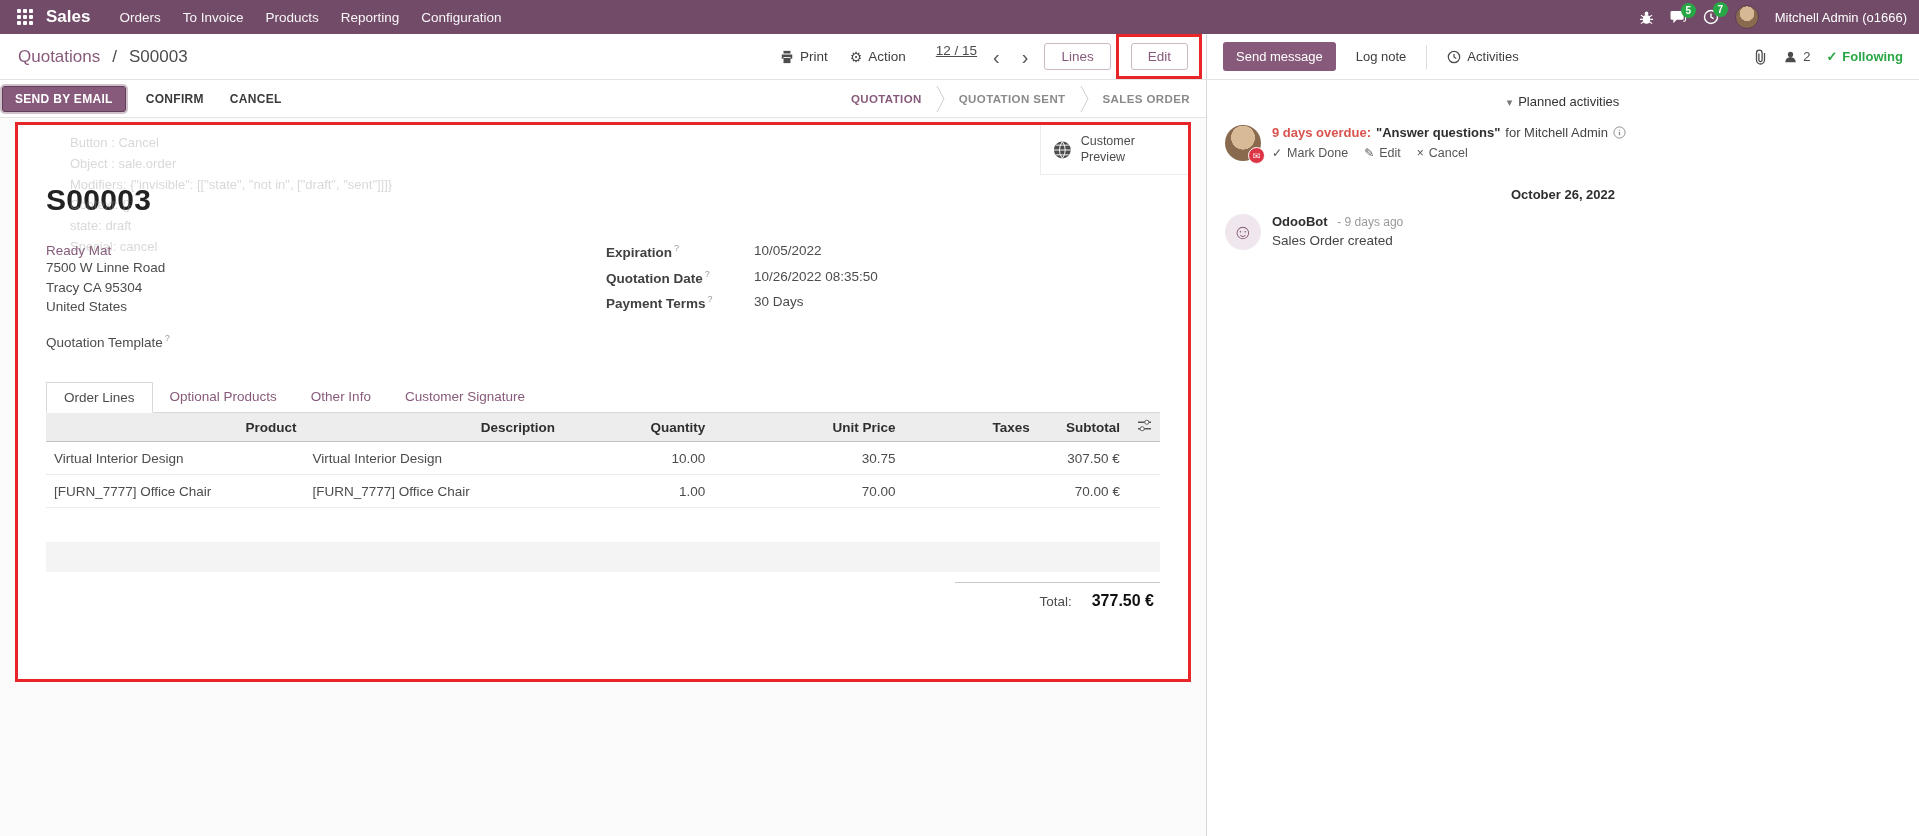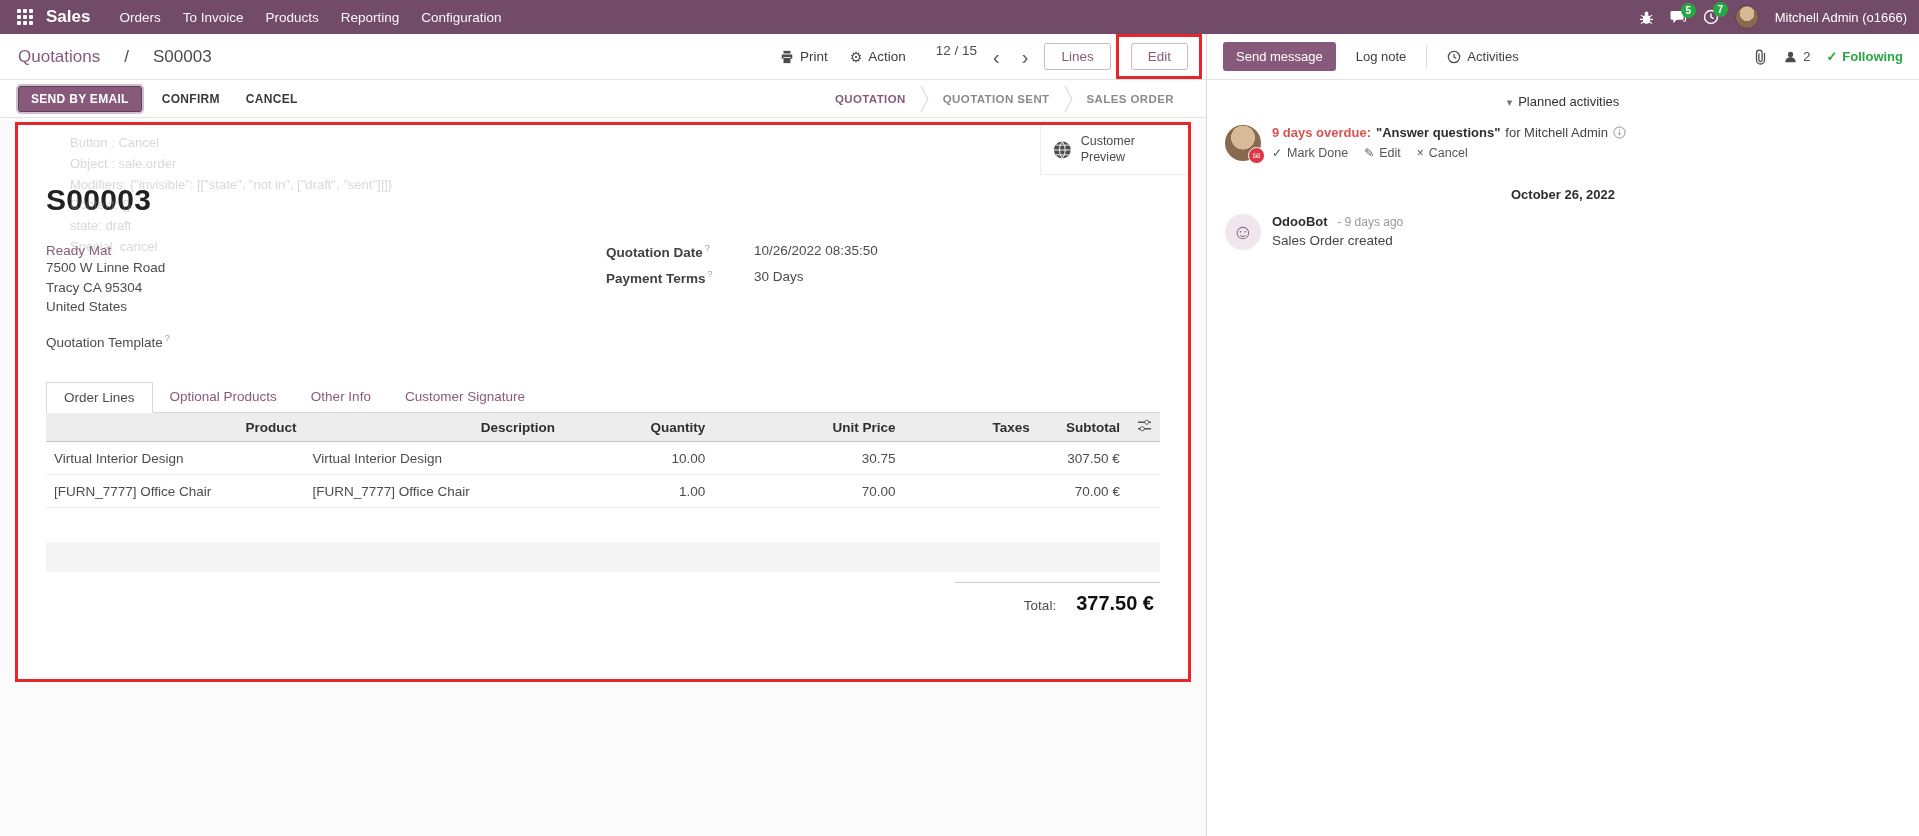--- a/index.html
+++ b/index.html
@@ -20,35 +20,35 @@
   .nav-avatar { width:24px; height:24px; border-radius:50%; background:radial-gradient(circle at 50% 35%, #d7b894 0 40%, #8a6a4f 41% 100%); border:1px solid #5d3f55; }
   .user-name { font-size:13px; cursor:pointer; }
 
   
   .content { display:flex; height:802px; }
   .left-pane { width:1207px; border-right:1px solid #dad8da; display:flex; flex-direction:column; background:#fff; }
   .chatter { width:712px; background:#fff; display:flex; flex-direction:column; }
 
   
   .control-panel { height:46px; display:flex; align-items:center; padding:0 18px; border-bottom:1px solid #e4e4e4; background:#fff; }
-  .breadcrumb { font-size:17px; display:flex; gap:24px; align-items:center; }
+  .breadcrumb { font-size:17px; display:flex; gap:12px; align-items:center; }
   .bc-link { color:#875A7B; cursor:pointer; }
   .bc-sep, .bc-current { color:#4c4c4c; }
   .cp-right { margin-left:auto; display:flex; gap:10px; }
   .flat-btn { display:flex; align-items:center; gap:6px; font-size:13.5px; color:#3e3e3e; padding:5px 6px; }
   .gear-glyph { font-size:14px; color:#4c4c4c; }
-  .pager-value { font-size:13.5px; color:#4c4c4c; margin-left:14px; }
+  .pager-value { font-size:13.5px; color:#4c4c4c; margin-left:14px;text-decoration:underline; }
   .pager-btn { font-size:20px; color:#555; padding:0 6px; line-height:1; }
   .btn-outline { border:1px solid #cbb7c5; color:#875A7B; background:#fff; border-radius:3px; padding:5px 16px; font-size:13.5px; }
   .edit-wrap { position:relative; display:inline-block; margin-left:10px; }
   .annot { position:absolute; border:3px solid #e8262a; pointer-events:none; z-index:8; }
   .annot-edit { top:-9px; bottom:-9px; left:-15px; right:-14px; }
 
   
-  .statusbar { height:38px; display:flex; align-items:center; padding:0 18px; border-bottom:1px solid #e4e4e4; background:#fff; gap:14px; }
+  .statusbar { height:38px; display:flex; align-items:center; padding:0 2px; border-bottom:1px solid #e4e4e4; background:#fff; gap:14px; }
   .btn-primary { background:#875A7B; color:#fff; border:1px solid #5e3f56; box-shadow:0 0 0 2px #cfc0cb; border-radius:3px; padding:5px 12px; font-size:12px; font-weight:bold; letter-spacing:.3px; }
   .btn-plain { font-size:12px; font-weight:bold; color:#3a3a3a; letter-spacing:.3px; padding:5px 6px; }
   .pipeline { margin-left:auto; display:flex; align-items:center; height:100%; }
   .step { font-size:11.5px; font-weight:bold; letter-spacing:.4px; color:#8a8a8a; padding:0 14px; cursor:pointer; }
   .step.active { color:#875A7B; }
   .step-sep { display:block; }
 
   
   .form-area { flex:1; background:#fbfbfb; padding:6px 17px 0 17px; }
   .sheet { position:relative; width:1172px; height:556px; background:#fff; border:1px solid #e2e2e2; padding:18px 28px; }
@@ -74,21 +74,21 @@
 
   table.ol-table { width:100%; border-collapse:collapse; table-layout:fixed; }
   .ol-table th { background:#ededed; border-bottom:1px solid #c4c4c4; font-weight:bold; text-align:right; padding:6px 8px; font-size:13.5px; color:#2f2f2f; height:28px; }
   .ol-table td { padding:0 8px; border-bottom:1px solid #ebebeb; font-size:13.5px; color:#4c4c4c; height:33px; }
   .num { text-align:right; }
   .th-icon-cell { text-align:right !important; }
   .empty-row td { border-bottom:none; height:34px; }
   .stripe-row td { border-bottom:none; height:30px; background:#f4f4f4; }
   .totals { width:205px; margin:10px 0 0 auto; border-top:1px solid #c9c9c9; padding:9px 6px 0 0; display:flex; justify-content:flex-end; align-items:baseline; gap:20px; }
   .total-label { font-size:13.5px; color:#4c4c4c; }
-  .total-value { font-size:20px; font-weight:bold; color:#101010; }
+  .total-value { font-size:16px; font-weight:bold; color:#101010; }
 
   
   .chatter-topbar { height:46px; display:flex; align-items:center; gap:12px; padding:0 16px; border-bottom:1px solid #e4e4e4; }
   .btn-send { background:#875A7B; color:#fff; border-radius:3px; padding:7px 13px; font-size:13px; }
   .btn-ghost { font-size:13px; color:#3e3e3e; padding:7px 8px; display:flex; align-items:center; gap:6px; }
   .vdiv { width:1px; height:24px; background:#ddd; }
   .chatter-icons { margin-left:auto; display:flex; align-items:center; gap:16px; }
   .icon-btn { display:flex; align-items:center; gap:5px; font-size:13px; color:#4c4c4c; cursor:pointer; }
   .following { color:#28a745; font-weight:bold; }
   .chatter-body { padding:14px 18px; overflow:hidden; }
@@ -245,20 +245,24 @@
                 <div class="addr-line">7500 W Linne Road</div>
                 <div class="addr-line">Tracy CA 95304</div>
                 <div class="addr-line">United States</div>
               </div>
             </div>
             <div class="frow tmpl-row">
               <span class="flabel" style="width:auto;font-weight:normal;color:#4c4c4c;"><span>Quotation Template</span><sup class="help-sup">?</sup></span>
             </div>
           </div>
           <div class="field-col-right">
+            <div class="frow">
+              <span class="flabel"><span>Expiration</span><sup class="help-sup">?</sup></span>
+              <span class="fvalue">10/05/2022</span>
+            </div>
             <div class="frow">
               <span class="flabel"><span>Quotation Date</span><sup class="help-sup">?</sup></span>
               <span class="fvalue">10/26/2022 08:35:50</span>
             </div>
             <div class="frow">
               <span class="flabel"><span>Payment Terms</span><sup class="help-sup">?</sup></span>
               <span class="fvalue">30 Days</span>
             </div>
           </div>
         </div>

